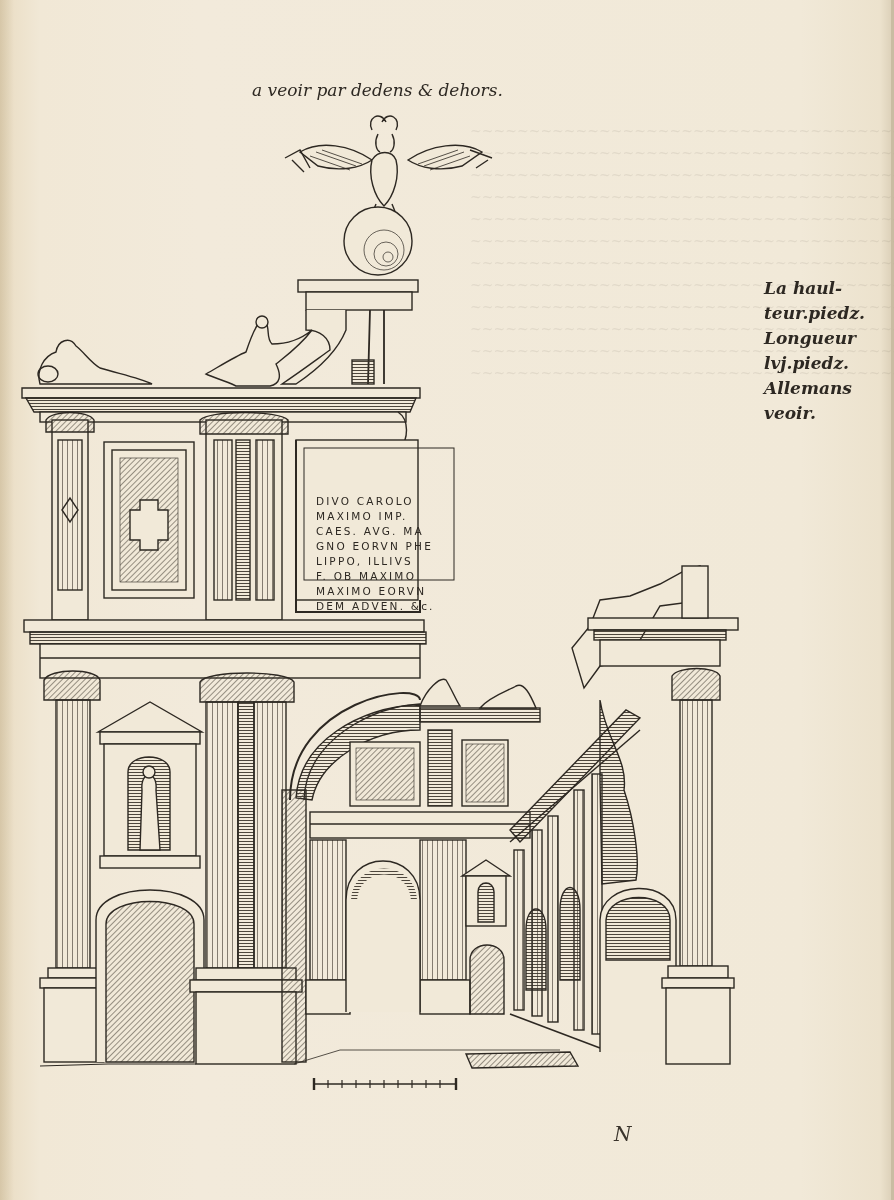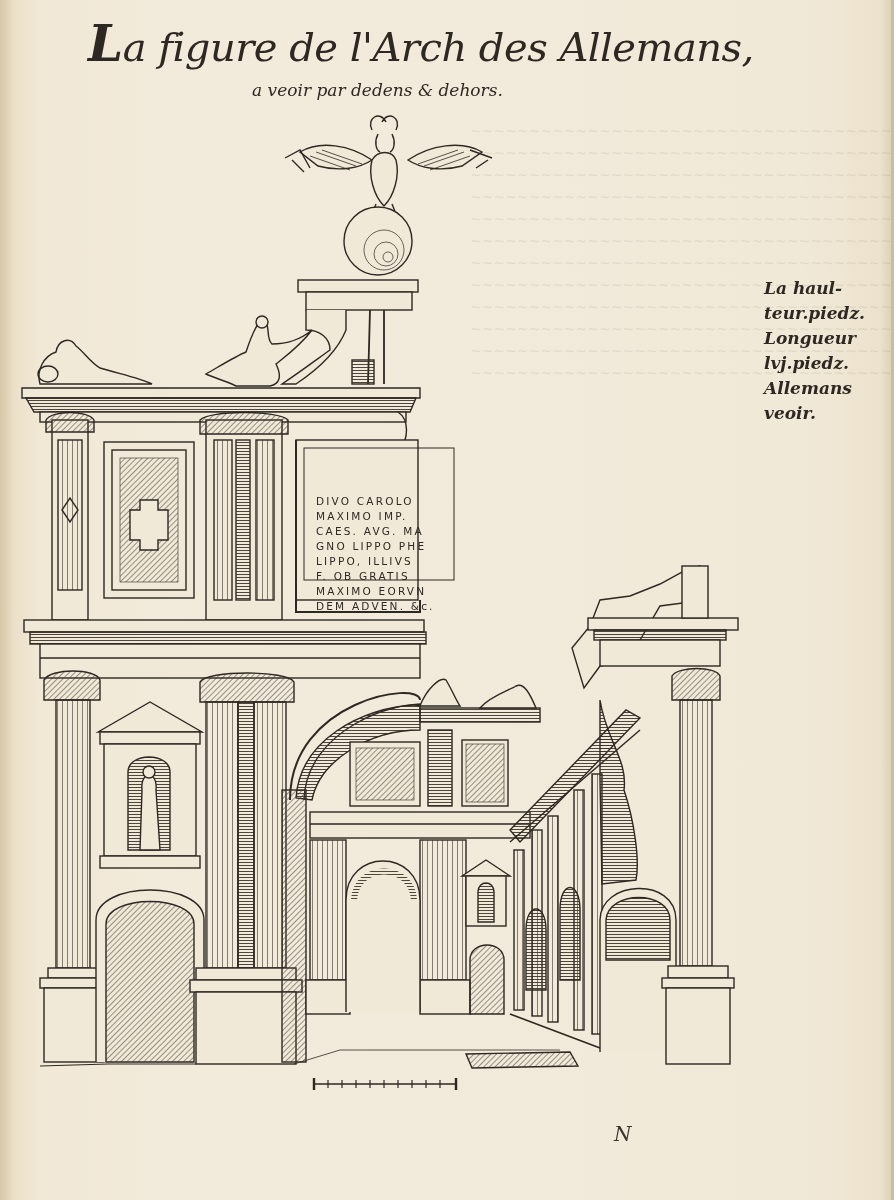--- a/index.html
+++ b/index.html
@@ -74,21 +74,20 @@
     <div>~~~~~~~~~~~~~~~~~~~~~~~~~~~~~~~~~~~~~~~~</div>
     <div>~~~~~~~~~~~~~~~~~~~~~~~~~~~~~~~~~~~~~~~~</div>
     <div>~~~~~~~~~~~~~~~~~~~~~~~~~~~~~~~~~~~~~~~~</div>
     <div>~~~~~~~~~~~~~~~~~~~~~~~~~~~~~~~~~~~~~~~~</div>
     <div>~~~~~~~~~~~~~~~~~~~~~~~~~~~~~~~~~~~~~~~~</div>
     <div>~~~~~~~~~~~~~~~~~~~~~~~~~~~~~~~~~~~~~~~~</div>
     <div>~~~~~~~~~~~~~~~~~~~~~~~~~~~~~~~~~~~~~~~~</div>
     <div>~~~~~~~~~~~~~~~~~~~~~~~~~~~~~~~~~~~~~~~~</div>
   </div>
 
-  <div class="title"><span class="cap">L</span><span>a figure de l'Arch des Allemans,</span></div>
   <div class="subtitle">a veoir par dedens &amp; dehors.</div>
 
   <svg class="woodcut" width="894" height="1200" viewBox="0 0 894 1200">
     <defs>
       <pattern id="hatch" width="4" height="4" patternUnits="userSpaceOnUse" patternTransform="rotate(45)">
         <line x1="0" y1="0" x2="0" y2="4" stroke="#3a332a" stroke-width="1"></line>
       </pattern>
       <pattern id="hhatch" width="4" height="3" patternUnits="userSpaceOnUse">
         <line x1="0" y1="1.5" x2="4" y2="1.5" stroke="#3a332a" stroke-width="0.9"></line>
       </pattern>
@@ -269,23 +268,23 @@
           <line x1="440" y1="1080" x2="440" y2="1088"></line>
         </g>
       </g>
     </g>
   </svg>
 
   <div class="inscription">
     <div>DIVO CAROLO</div>
     <div>MAXIMO IMP.</div>
     <div>CAES. AVG. MA</div>
-    <div>GNO LIPPO PHE</div>
+    <div>GNO EORVN PHE</div>
     <div>LIPPO, ILLIVS</div>
-    <div>F. OB GRATIS</div>
+    <div>F. OB MAXIMO</div>
     <div>MAXIMO EORVN</div>
     <div>DEM ADVEN. &amp;c.</div>
   </div>
 
   <div class="margin-note">
     <div>La haul-</div>
     <div>teur.piedz.</div>
     <div>Longueur</div>
     <div>lvj.piedz.</div>
     <div>Allemans</div>

